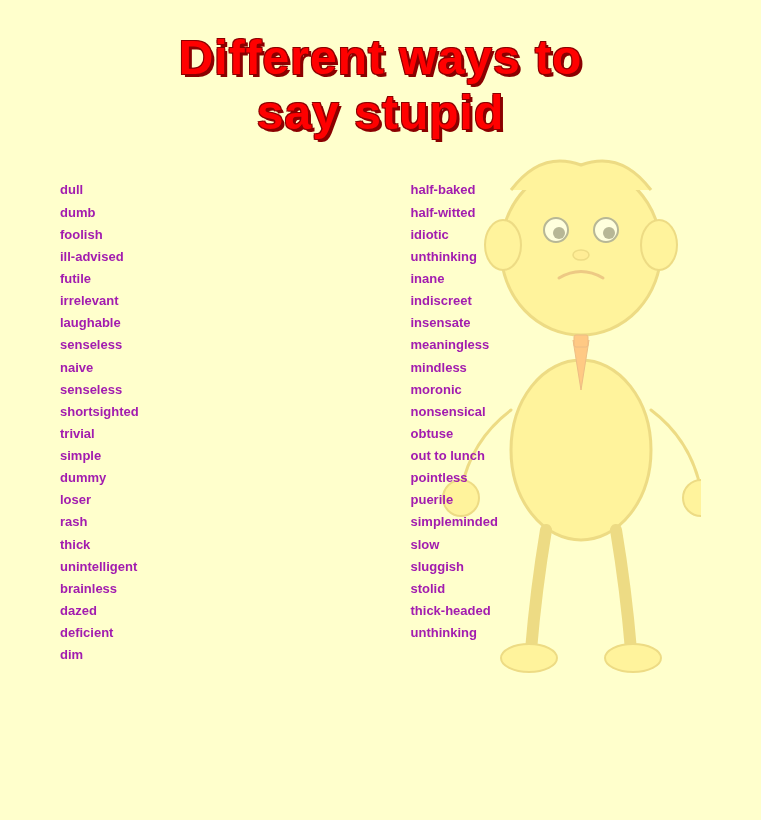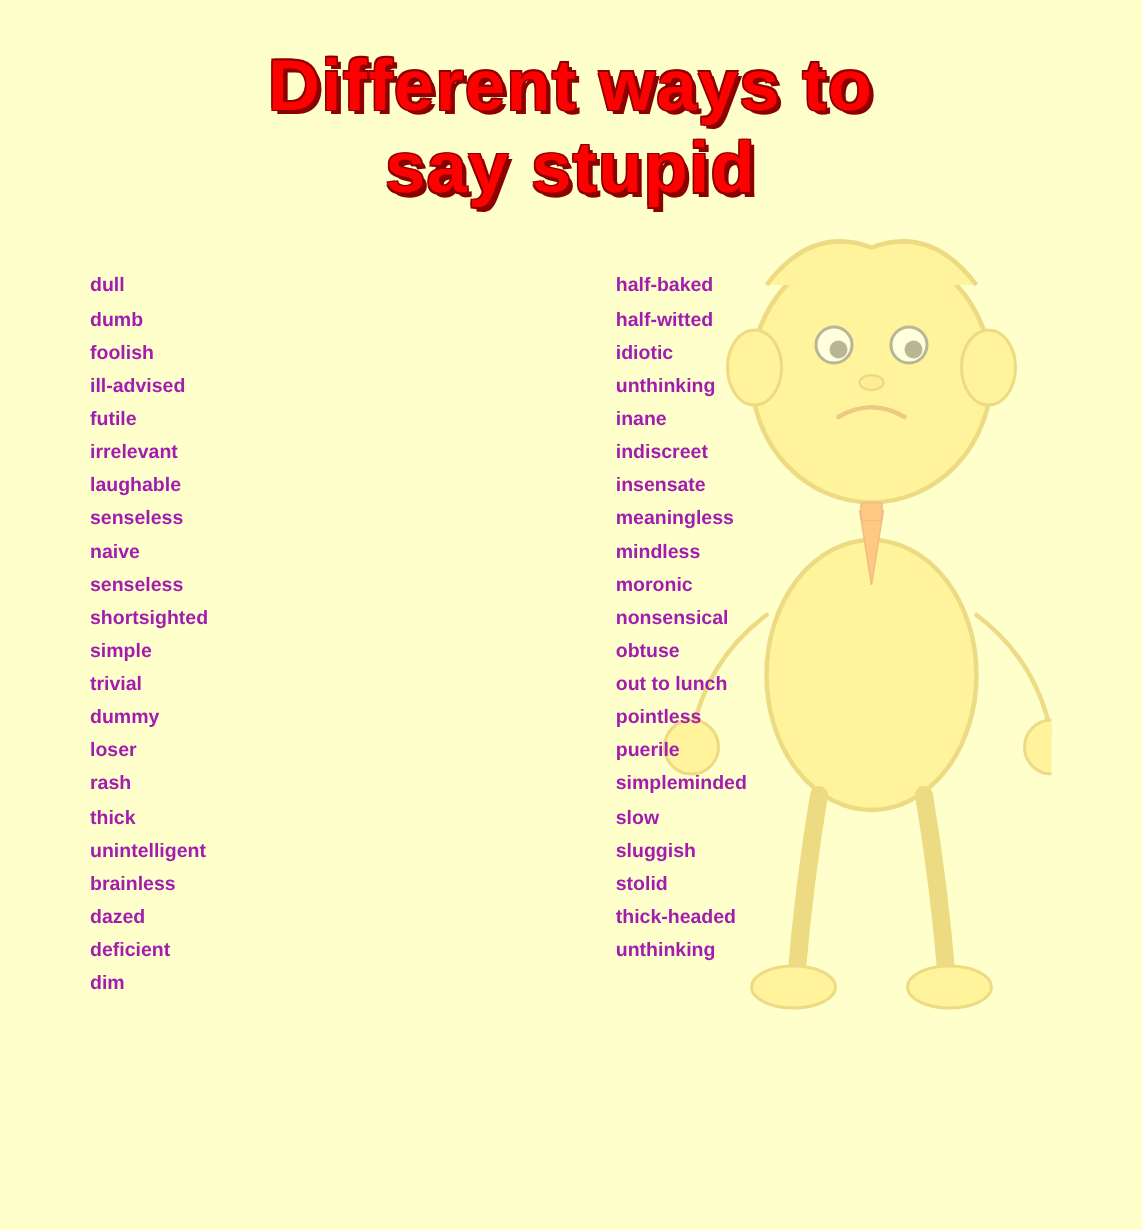--- a/index.html
+++ b/index.html
@@ -131,22 +131,22 @@
         <div class="word-item">dumb</div>
         <div class="word-item">foolish</div>
         <div class="word-item">ill-advised</div>
         <div class="word-item">futile</div>
         <div class="word-item">irrelevant</div>
         <div class="word-item">laughable</div>
         <div class="word-item">senseless</div>
         <div class="word-item">naive</div>
         <div class="word-item">senseless</div>
         <div class="word-item">shortsighted</div>
+        <div class="word-item">trivial</div>
         <div class="word-item">simple</div>
-        <div class="word-item">trivial</div>
         <div class="word-item">dummy</div>
         <div class="word-item">loser</div>
         <div class="word-item">rash</div>
         <div class="word-item">thick</div>
         <div class="word-item">unintelligent</div>
         <div class="word-item">brainless</div>
         <div class="word-item">dazed</div>
         <div class="word-item">deficient</div>
         <div class="word-item">dim</div>
       </div>

